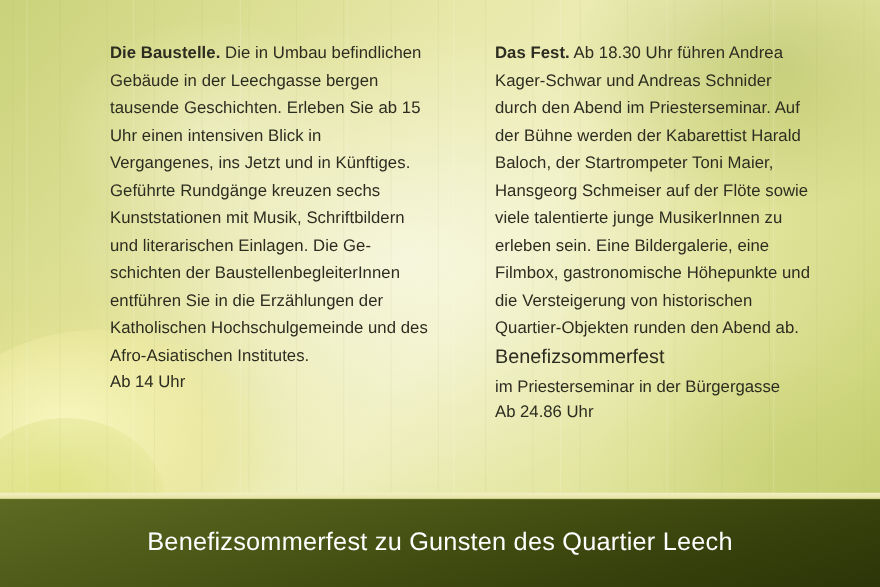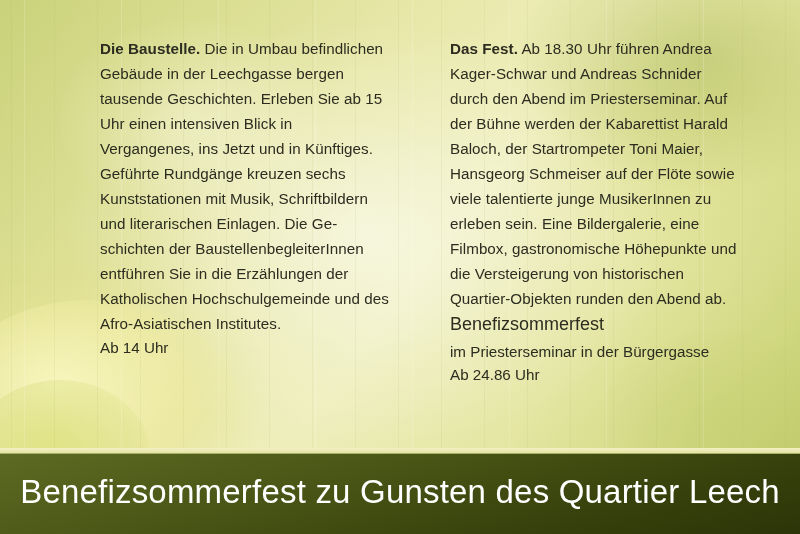--- a/index.html
+++ b/index.html
@@ -123,21 +123,21 @@
     position: absolute;
     left: 0; right: 0;
     top: 6px; bottom: 0;
     background: linear-gradient(165deg, #5d6a22 0%, #4a5616 38%, #38420c 72%, #2c3508 100%);
     display: flex;
     align-items: center;
     justify-content: center;
   }
   .footer-title {
     color: #ffffff;
-    font-size: 33px;
+    font-size: 23px;
     line-height: 34px;
     letter-spacing: 0.2px;
     white-space: nowrap;
     text-align: center;
     padding-bottom: 4px;
   }
 </style>
 </head>
 <body>
 

